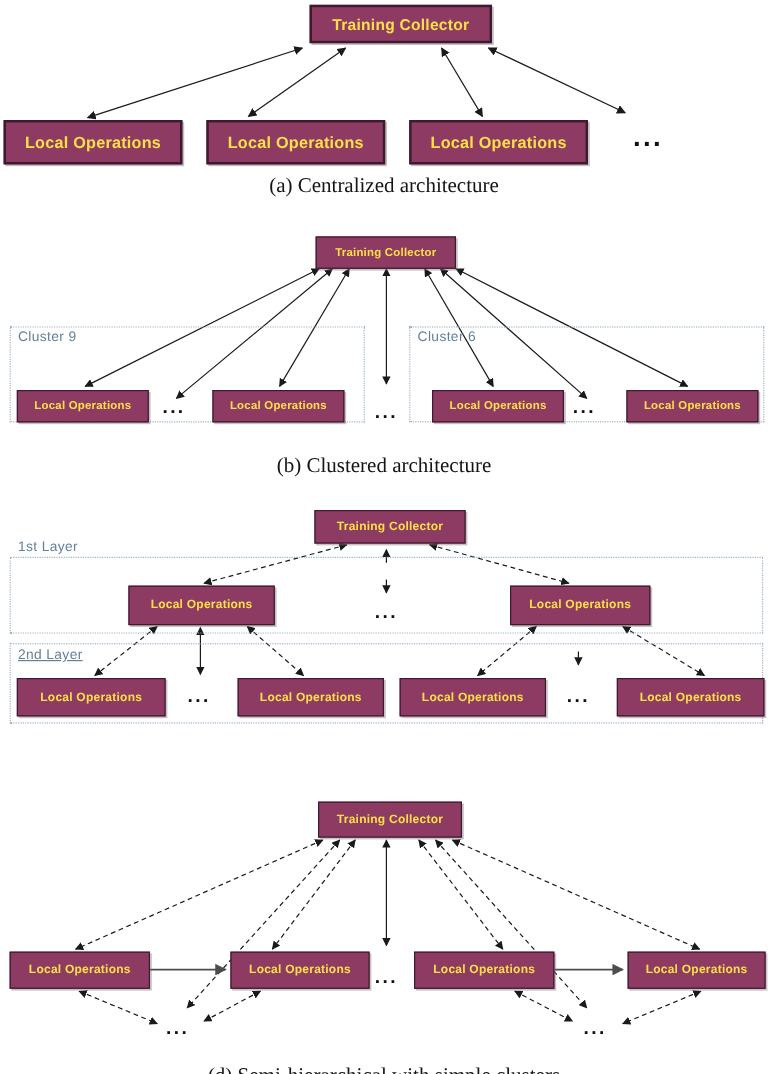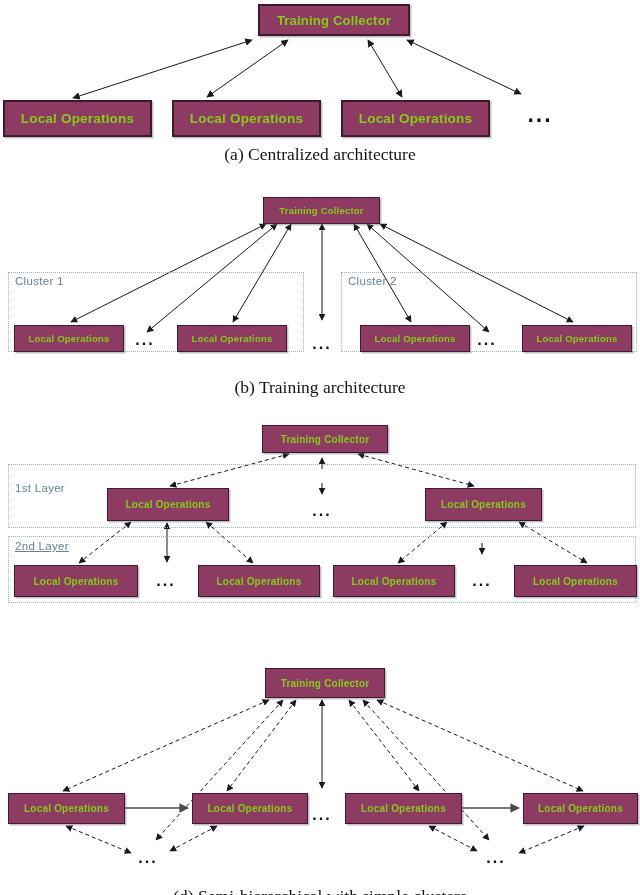--- a/index.html
+++ b/index.html
@@ -1,21 +1,21 @@
 <!DOCTYPE html>
 <html><head>
 <meta charset="utf-8">
 <style>
   html,body{margin:0;padding:0;background:#fff;}
   #page{position:relative;width:640px;height:895px;background:#ffffff;overflow:hidden;
         font-family:"Liberation Sans",sans-serif;}
   .panel{position:absolute;left:0;width:640px;}
   .panel svg{position:absolute;left:0;top:0;}
   .node{position:absolute;background:#8D3B63;border:1px solid #3E1A2E;
-        color:#84cc16;font-weight:bold;display:flex;align-items:center;justify-content:center;
+        color:#fde047;font-weight:bold;display:flex;align-items:center;justify-content:center;
         box-sizing:border-box;box-shadow:1.5px 1.5px 0 rgba(120,120,120,0.45);
         text-align:center;letter-spacing:.2px;}
   .node.big{border-width:2px;}
   .dots{position:absolute;color:#111;font-weight:bold;display:flex;align-items:center;
         justify-content:center;letter-spacing:2px;}
   .caption{position:absolute;left:0;width:640px;text-align:center;
            font-family:"Liberation Serif",serif;color:#141414;font-size:17.5px;}
   .zone{position:absolute;border:1.5px dotted #9DB4C8;box-sizing:border-box;}
   .zone-label{position:absolute;font-size:11.5px;color:#64819C;letter-spacing:.3px;}
   line{stroke:#1A1A1A;stroke-width:1;}
@@ -56,32 +56,32 @@
       </defs>
       <line x1="266" y1="44" x2="71" y2="142" marker-start="url(#ahB)" marker-end="url(#ahB)"></line>
       <line x1="277" y1="44" x2="147" y2="152" marker-start="url(#ahB)" marker-end="url(#ahB)"></line>
       <line x1="291" y1="44" x2="233" y2="142" marker-start="url(#ahB)" marker-end="url(#ahB)"></line>
       <line x1="322" y1="44" x2="322" y2="140" marker-start="url(#ahB)" marker-end="url(#ahB)"></line>
       <line x1="354" y1="44" x2="411" y2="142" marker-start="url(#ahB)" marker-end="url(#ahB)"></line>
       <line x1="367" y1="44" x2="489" y2="152" marker-start="url(#ahB)" marker-end="url(#ahB)"></line>
       <line x1="380" y1="44" x2="573" y2="142" marker-start="url(#ahB)" marker-end="url(#ahB)"></line>
     </svg>
     <div class="zone" style="left:8px;top:92px;width:296px;height:80px;"></div>
-    <div class="zone-label" style="left:15px;top:95px;">Cluster 1</div>
+    <div class="zone-label" style="left:15px;top:95px;">Cluster 9</div>
     <div class="zone" style="left:341px;top:92px;width:296px;height:80px;"></div>
-    <div class="zone-label" style="left:348px;top:95px;">Cluster 2</div>
+    <div class="zone-label" style="left:348px;top:95px;">Cluster 6</div>
     <div class="node" style="left:263px;top:17px;width:117px;height:27px;font-size:9.5px;">Training Collector</div>
     <div class="node" style="left:14px;top:145px;width:110px;height:27px;font-size:9.5px;">Local Operations</div>
     <div class="dots" style="left:123px;top:146px;width:44px;height:27px;font-size:16px;">...</div>
     <div class="node" style="left:177px;top:145px;width:110px;height:27px;font-size:9.5px;">Local Operations</div>
     <div class="dots" style="left:300px;top:150px;width:44px;height:27px;font-size:16px;">...</div>
     <div class="node" style="left:360px;top:145px;width:110px;height:27px;font-size:9.5px;">Local Operations</div>
     <div class="dots" style="left:465px;top:146px;width:44px;height:27px;font-size:16px;">...</div>
     <div class="node" style="left:522px;top:145px;width:110px;height:27px;font-size:9.5px;">Local Operations</div>
-    <div class="caption" style="top:197px;">(b) Training architecture</div>
+    <div class="caption" style="top:197px;">(b) Clustered architecture</div>
   </div>
 
   <div class="panel" style="top:415px;height:230px;">
     <svg width="640" height="230">
       <defs>
         <marker id="ahC" viewBox="0 0 10 10" refX="9" refY="5" markerWidth="7" markerHeight="7" orient="auto-start-reverse">
           <path d="M0,0 L10,5 L0,10 z" fill="#1A1A1A"></path>
         </marker>
       </defs>
       <line class="dash" x1="289" y1="39" x2="170" y2="71" marker-start="url(#ahC)" marker-end="url(#ahC)"></line>
@@ -90,21 +90,21 @@
       <line x1="322" y1="68" x2="322" y2="79" marker-end="url(#ahC)"></line>
       <line class="dash" x1="131" y1="107" x2="79" y2="148" marker-start="url(#ahC)" marker-end="url(#ahC)"></line>
       <line x1="167" y1="108" x2="167" y2="147" marker-start="url(#ahC)" marker-end="url(#ahC)"></line>
       <line class="dash" x1="206" y1="107" x2="253" y2="148" marker-start="url(#ahC)" marker-end="url(#ahC)"></line>
       <line class="dash" x1="447" y1="107" x2="398" y2="148" marker-start="url(#ahC)" marker-end="url(#ahC)"></line>
       <line x1="482" y1="128" x2="482" y2="139" marker-end="url(#ahC)"></line>
       <line class="dash" x1="519" y1="107" x2="587" y2="148" marker-start="url(#ahC)" marker-end="url(#ahC)"></line>
     </svg>
     <div class="node" style="left:262px;top:10px;width:126px;height:28px;font-size:10px;">Training Collector</div>
     <div class="zone" style="left:8px;top:49px;width:628px;height:64px;"></div>
-    <div class="zone-label" style="left:15px;top:67px;">1st Layer</div>
+    <div class="zone-label" style="left:15px;top:35px;">1st Layer</div>
     <div class="node" style="left:107px;top:73px;width:122px;height:33px;font-size:10px;">Local Operations</div>
     <div class="dots" style="left:300px;top:84px;width:44px;height:24px;font-size:16px;">...</div>
     <div class="node" style="left:425px;top:73px;width:117px;height:33px;font-size:10px;">Local Operations</div>
     <div class="zone" style="left:8px;top:121px;width:628px;height:67px;"></div>
     <div class="zone-label" style="left:15px;top:125px;text-decoration:underline;">2nd Layer</div>
     <div class="node" style="left:14px;top:150px;width:124px;height:32px;font-size:10px;">Local Operations</div>
     <div class="dots" style="left:144px;top:152px;width:44px;height:28px;font-size:16px;">...</div>
     <div class="node" style="left:198px;top:150px;width:122px;height:32px;font-size:10px;">Local Operations</div>
     <div class="node" style="left:333px;top:150px;width:122px;height:32px;font-size:10px;">Local Operations</div>
     <div class="dots" style="left:460px;top:152px;width:44px;height:28px;font-size:16px;">...</div>

